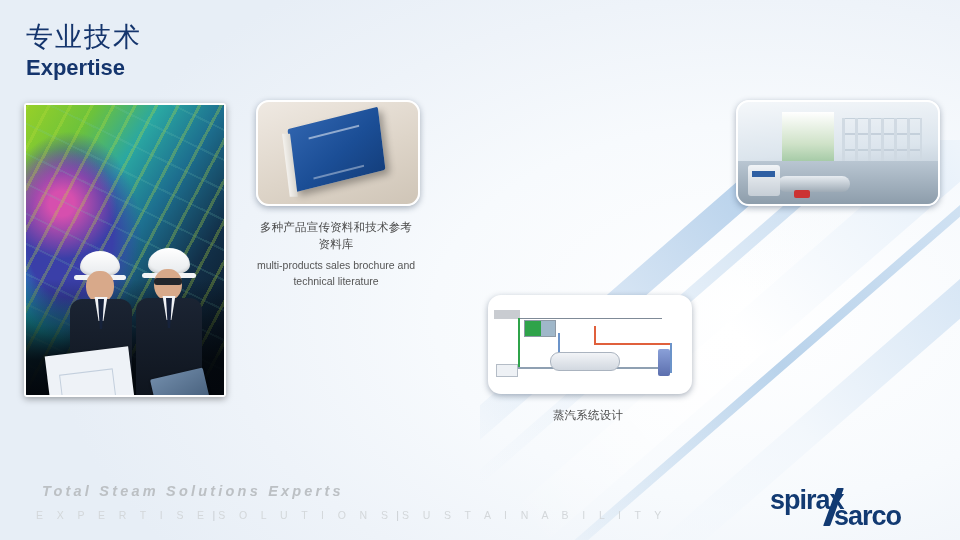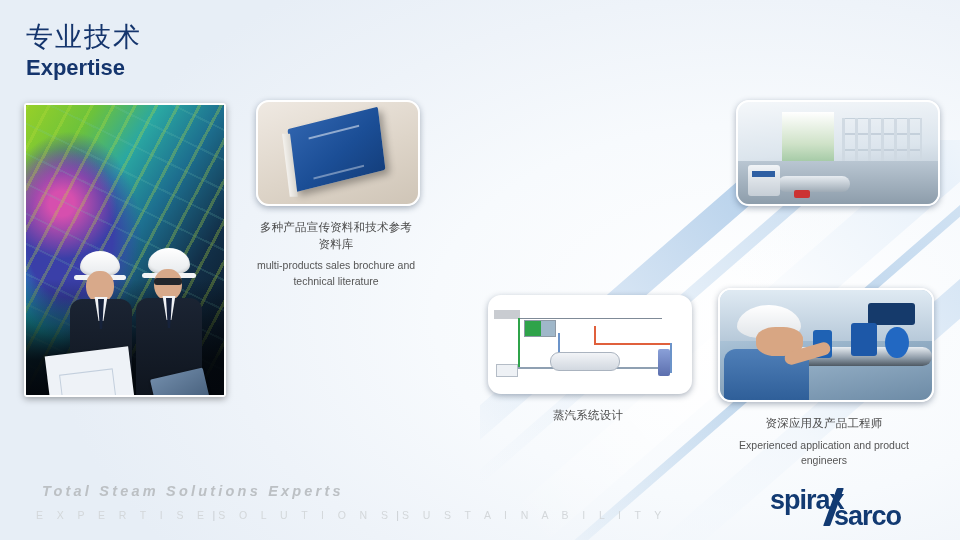--- a/index.html
+++ b/index.html
@@ -274,38 +274,20 @@
       <div class="hx"></div>
         <div class="boiler"></div>
         <div class="tankR"></div>
         <div class="tankL"></div>
     </div>
     <div class="cap">
       <div class="cn">蒸汽系统设计</div>
     </div>
   </div>
 
-  <div class="card" style="left:718px;top:288px;width:212px;">
-    <div class="thumb img-eng" style="width:212px;height:110px;">
-      <div class="wall"></div>
-        <div class="act"></div>
-        <div class="pipe"></div>
-      <div class="v1"></div>
-        <div class="v2"></div>
-        <div class="v3"></div>
-      <div class="bd"></div>
-        <div class="hh"></div>
-        <div class="fc"></div>
-        <div class="arm"></div>
-    </div>
-    <div class="cap">
-      <div class="cn">资深应用及产品工程师</div>
-      <div class="en">Experienced application and product engineers</div>
-    </div>
-  </div>
 
   <div class="tagline">Total Steam Solutions Experts</div>
   <div class="subline">
     <span>E X P E R T I S E</span><span class="sep">|</span><span>S O L U T I O N S</span><span class="sep">|</span><span>S U S T A I N A B I L I T Y</span>
   </div>
 
   <div class="logo">
     <span class="sp">spirax</span>
     <span class="sl"></span>
     <span class="sa">sarco</span>

